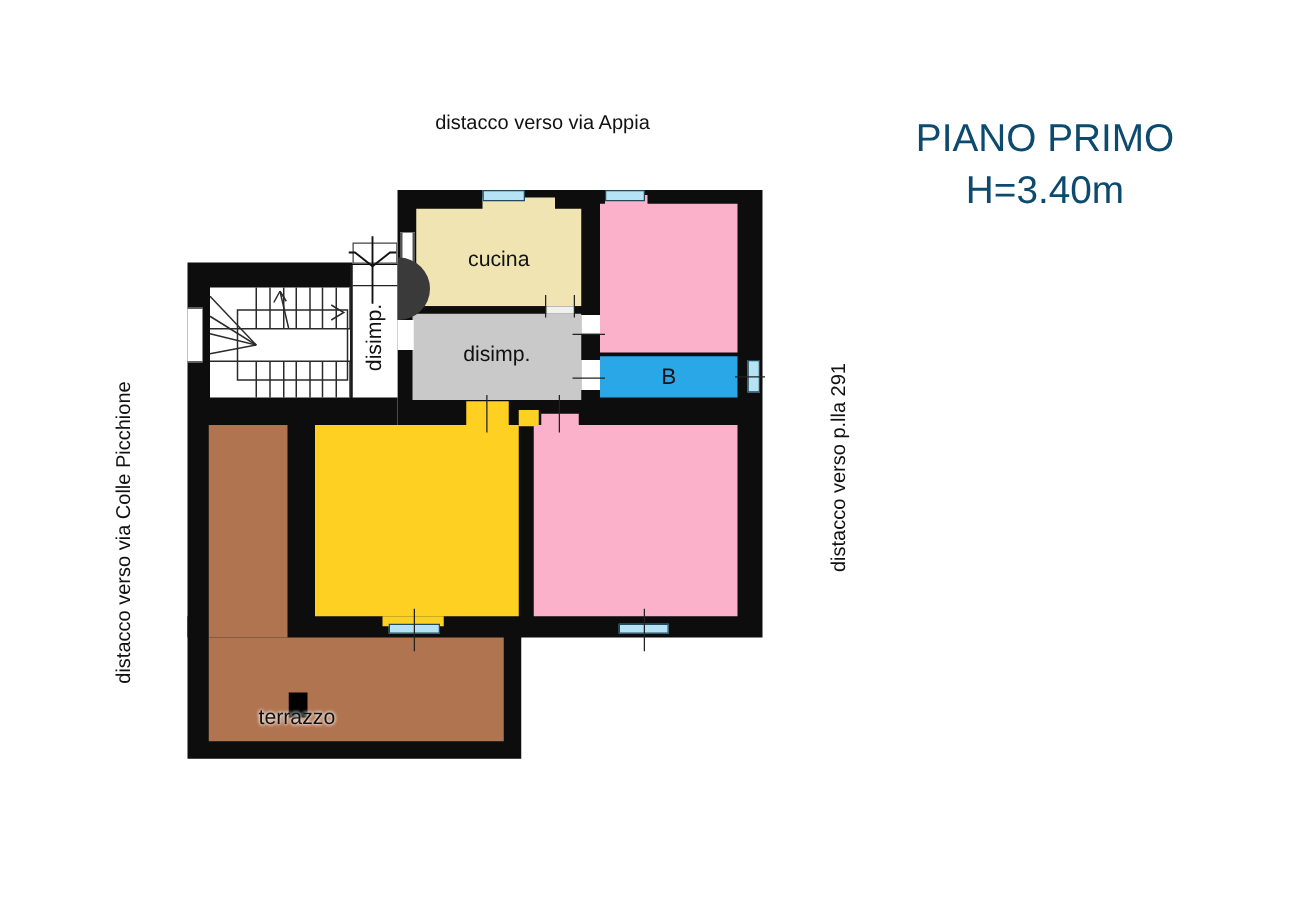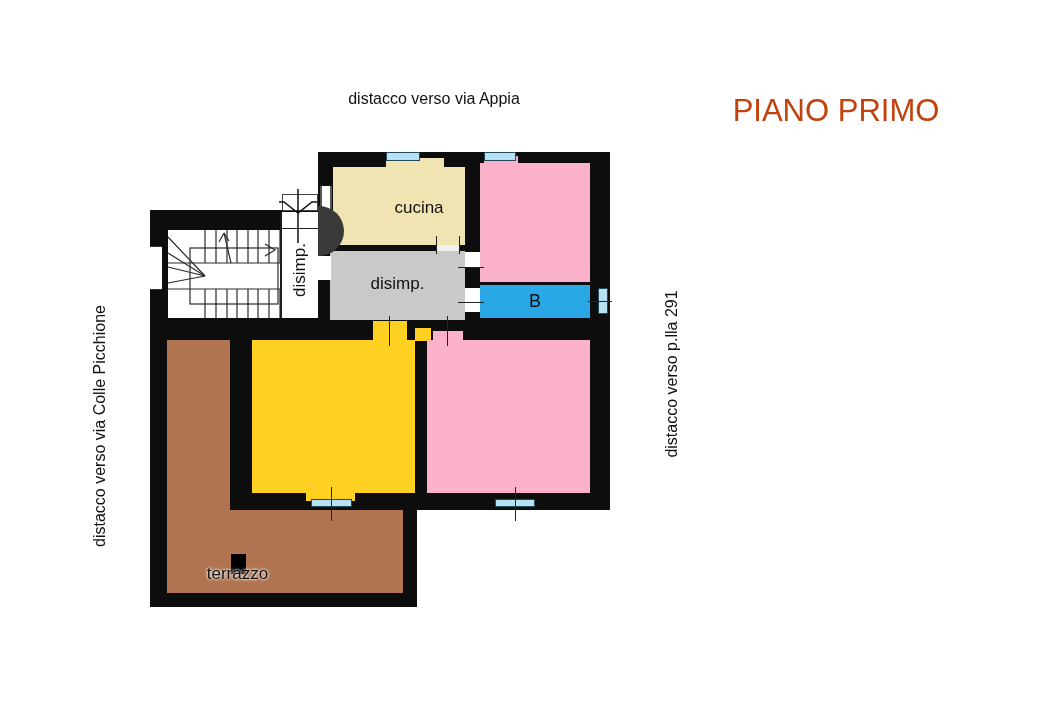--- a/index.html
+++ b/index.html
@@ -8,37 +8,38 @@
   .abs{position:absolute;}
   .wall{position:absolute;}
   .room{position:absolute;}
   .win{position:absolute;border:1px solid #234a5a;box-sizing:border-box;}
   .gap{position:absolute;background:#fff;}
   .tick{position:absolute;background:#222;}
   .room-label{position:absolute;font-size:17px;text-align:center;z-index:4;}
   .annot{position:absolute;font-size:16px;text-align:center;white-space:nowrap;}
   .rot{transform:rotate(-90deg);transform-origin:center;}
   .title-block{position:absolute;left:700px;top:90px;width:272px;text-align:center;
-               font-size:31px;line-height:41px;color:#c2410c;}
+               font-size:31px;line-height:41px;color:#0c4a6e;}
   .wm-main{position:absolute;left:96px;top:128px;z-index:6;pointer-events:none;
            font-family:"DejaVu Serif",serif;font-size:370px;line-height:1;letter-spacing:-30px;
            color:rgba(255,255,255,0.30);-webkit-text-stroke:9px rgba(60,60,60,0.38);}
   .wm-fr{position:absolute;left:552px;top:382px;z-index:6;pointer-events:none;
          font-size:60px;font-weight:bold;color:rgba(255,255,255,0.60);}
   .halo{text-shadow:0 0 3px rgba(255,255,255,.95),0 0 3px rgba(255,255,255,.95);margin-top:40px;}
   svg{position:absolute;overflow:visible;}
 </style>
 </head>
 <body>
 
 <div class="canvas">
 
   <div class="annot" style="left:284px;top:90px;width:300px;">distacco verso via Appia</div>
   <div class="title-block">
     <div>PIANO PRIMO</div>
+    <div>H=3.40m</div>
   </div>
   <div class="annot rot" style="left:-60px;top:417px;width:320px;">distacco verso via Colle Picchione</div>
   <div class="annot rot" style="left:572px;top:365px;width:200px;">distacco verso p.lla 291</div>
 
   <div class="wall" style="left: 318px; top: 152px; width: 292px; height: 188px; background-color: rgb(13, 13, 13);"></div>
   <div class="wall" style="left: 150px; top: 210px; width: 168px; height: 130px; background-color: rgb(13, 13, 13);"></div>
   <div class="wall" style="left: 150px; top: 340px; width: 460px; height: 170px; background-color: rgb(13, 13, 13);"></div>
   <div class="wall" style="left: 150px; top: 493px; width: 267px; height: 114px; background-color: rgb(13, 13, 13);"></div>
 
   <div class="room" style="left:168px;top:230px;width:112px;height:88px;background:#fff;"></div>
@@ -122,20 +123,20 @@
     <line x1="69" y1="37" x2="74" y2="28"></line>
       <line x1="74" y1="28" x2="79" y2="36"></line>
     <polyline points="115,39 125,45 115,51"></polyline>
   </svg>
 
   <svg style="left:275px;top:185px;" width="50" height="62" viewBox="0 0 50 62" stroke="#111" stroke-width="1.5" fill="none">
     <line x1="23" y1="4" x2="23" y2="58"></line>
     <polyline points="4,17 9,17 23,28 37,17 42,17"></polyline>
   </svg>
 
-  <div class="room-label" style="left:333px;top:198px;width:132px;padding-left:20px;">cucina</div>
+  <div class="room-label" style="left:333px;top:198px;width:132px;">cucina</div>
   <div class="room-label" style="left:330px;top:274px;width:135px;">disimp.</div>
   <div class="room-label rot" style="left:250px;top:260px;width:100px;height:20px;">disimp.</div>
   <div class="room-label" style="left:480px;top:291px;width:110px;font-size:18px;">B</div>
   <div class="room-label halo" style="left:175px;top:524px;width:125px;">terrazzo</div>
 
 
 </div>
 
 </body></html>

